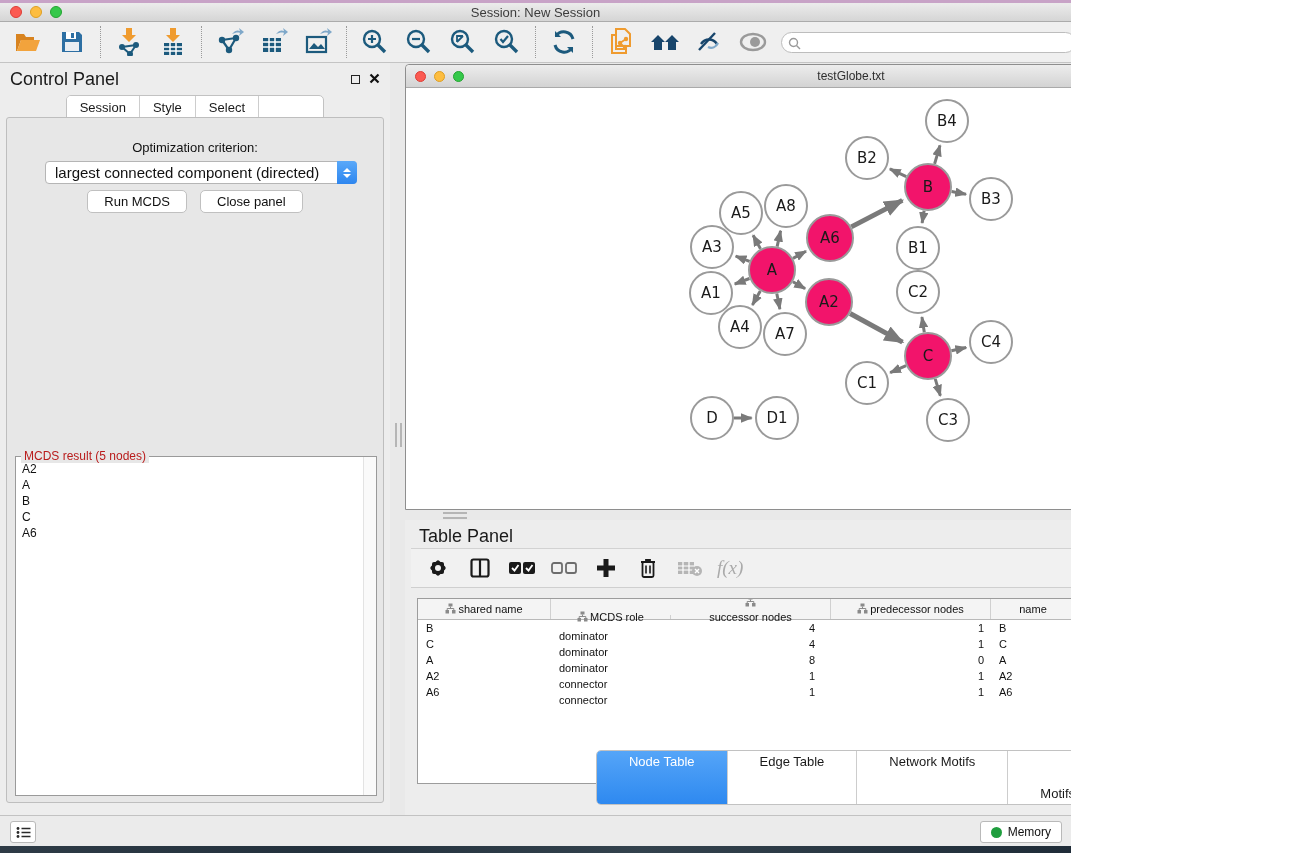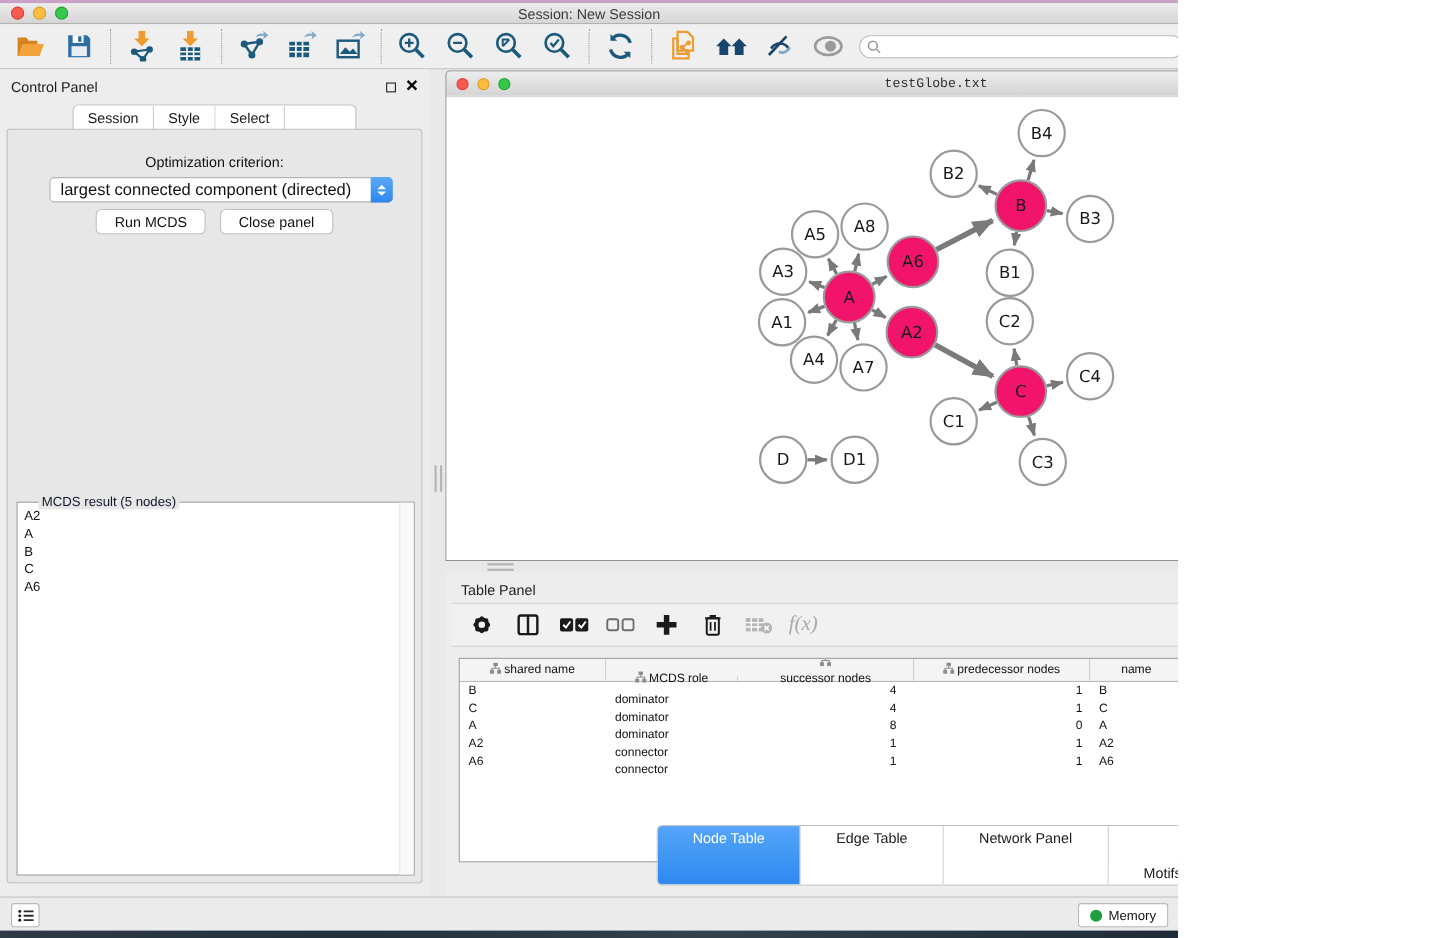--- a/index.html
+++ b/index.html
@@ -28,21 +28,21 @@
   .search-input { width:295px; height:21px; border:1px solid #bdbdbd; border-radius:11px;
     background:#fff; padding:0 8px 0 24px; font-size:12px; color:#333; outline:none; }
   .search-glass { position:absolute; left:7px; top:4px; }
 
   
   .main { position:absolute; left:0; top:63px; width:1299px; height:752px; }
 
   
   .control-panel { position:absolute; left:0; top:0; width:390px; height:752px; background:#ededed; }
   .panel-head { position:absolute; left:0; top:5px; width:100%; height:22px; display:flex; align-items:center; }
-  .panel-head .ph-title { font-size:13px; color:#1a1a1a; margin-left:10px; }
+  .panel-head .ph-title { font-size:18px; color:#1a1a1a; margin-left:10px; }
   .ph-icons { margin-left:auto; margin-right:10px; display:flex; gap:9px; align-items:center; }
   .float-box { width:9px; height:9px; border:1.5px solid #222; display:inline-block; }
   .seg { display:flex; border:1px solid #c2c2c2; border-radius:5px; overflow:hidden; background:#fff; }
   .seg .seg-item { padding:4px 13px; font-size:13px; color:#1a1a1a; background:#fff; border-right:1px solid #cdcdcd; cursor:default; }
   .seg .seg-item:last-child { border-right:none;margin-top:32px; }
   .seg .seg-item.active { background:linear-gradient(#55a5f8,#2e89f0); color:#fff; }
   .cp-tabs { position:absolute; top:32px; left:0; width:100%; display:flex; justify-content:center; }
   .cp-box { position:absolute; left:6px; top:54px; width:378px; height:686px;
     background:#e7e7e7; border:1px solid #bebebe; border-radius:3px; }
   .opt-label { position:absolute; top:22px; width:100%; text-align:center; font-size:13px; color:#111; }
@@ -52,30 +52,30 @@
   .crit-stepper { width:20px; height:23px; margin:-1px -1px -1px 0; border-radius:0 4px 4px 0;
     background:linear-gradient(#5aa9f9,#2e86ef); display:flex; flex-direction:column; align-items:center; justify-content:center; gap:2px; }
   .chev { width:0; height:0; border-left:4px solid transparent; border-right:4px solid transparent; }
   .chev.up { border-bottom:4px solid #fff; }
   .chev.down { border-top:4px solid #fff; }
   .cp-buttons { position:absolute; left:0; top:72px; width:100%; display:flex; justify-content:center; gap:13px; }
   .btn { background:#fff; border:1px solid #c0c0c0; border-radius:5px; height:23px;
     padding:0 16px; font-size:13px; color:#111; display:flex; align-items:center; }
   .result-fieldset { position:absolute; left:8px; top:338px; width:362px; height:340px;
     border:1px solid #9a9a9a; background:#fff; }
-  .result-legend { position:absolute; left:19px; top:-8px; background:#e7e7e7; padding:0 3px; font-size:12px; color:#0f172a; }
+  .result-legend { position:absolute; left:5px; top:-8px; background:#e7e7e7; padding:0 3px; font-size:12px; color:#b91c1c; }
   .result-list { position:absolute; left:1px; top:4px; bottom:1px; right:14px; overflow:hidden;
     font-size:12px; color:#111; padding-left:5px; line-height:16px; }
   .result-scroll { position:absolute; top:0; right:0; bottom:0; width:13px; background:#fafafa; border-left:1px solid #e3e3e3; }
 
   
   .net-frame { position:absolute; left:405px; top:1px; width:892px; height:446px;
     border:1px solid #8e8e8e; border-radius:4px 4px 0 0; background:#fff; }
   .net-titlebar { position:relative; height:23px; background:linear-gradient(#ededed,#d3d3d3);
-    border-bottom:1px solid #aaa; border-radius:4px 4px 0 0; display:flex; align-items:center;font-family:Liberation Mono, monospace; }
+    border-bottom:1px solid #aaa; border-radius:4px 4px 0 0; display:flex; align-items:center; }
   .net-titlebar .title { position:absolute; left:0; right:0; text-align:center; font-size:12px; color:#2e2e2e; }
   .net-canvas { position:relative; width:100%; height:421px; background:#fff; overflow:hidden; }
   .resize-grip { position:absolute; right:1px; bottom:1px; }
 
   
   .vgrip { position:absolute; left:395px; top:360px; width:7px; height:24px;
     border-left:2px solid #b5b5b5; border-right:2px solid #b5b5b5; }
   .hgrip { position:absolute; left:443px; top:449px; width:24px; height:7px;
     border-top:2px solid #b5b5b5; border-bottom:2px solid #b5b5b5; }
 
@@ -607,21 +607,21 @@
               <div class="nt-cell w4">A6</div>
               <div class="nt-cell w5"></div>
             </div>
           </div>
       </div>
 
       <div class="tp-tabs">
         <div class="seg">
           <span class="seg-item active">Node Table</span>
           <span class="seg-item">Edge Table</span>
-          <span class="seg-item">Network Panel</span>
+          <span class="seg-item">Network Motifs</span>
           <span class="seg-item">Motifs</span>
         </div>
       </div>
     </div>
   </div>
 
   <div class="statusbar">
     <span class="sb-left-btn">
       <svg width="15" height="13" viewBox="0 0 15 13">
           <circle cx="2" cy="2.5" r="1.4" fill="#2a2a2a"></circle>

